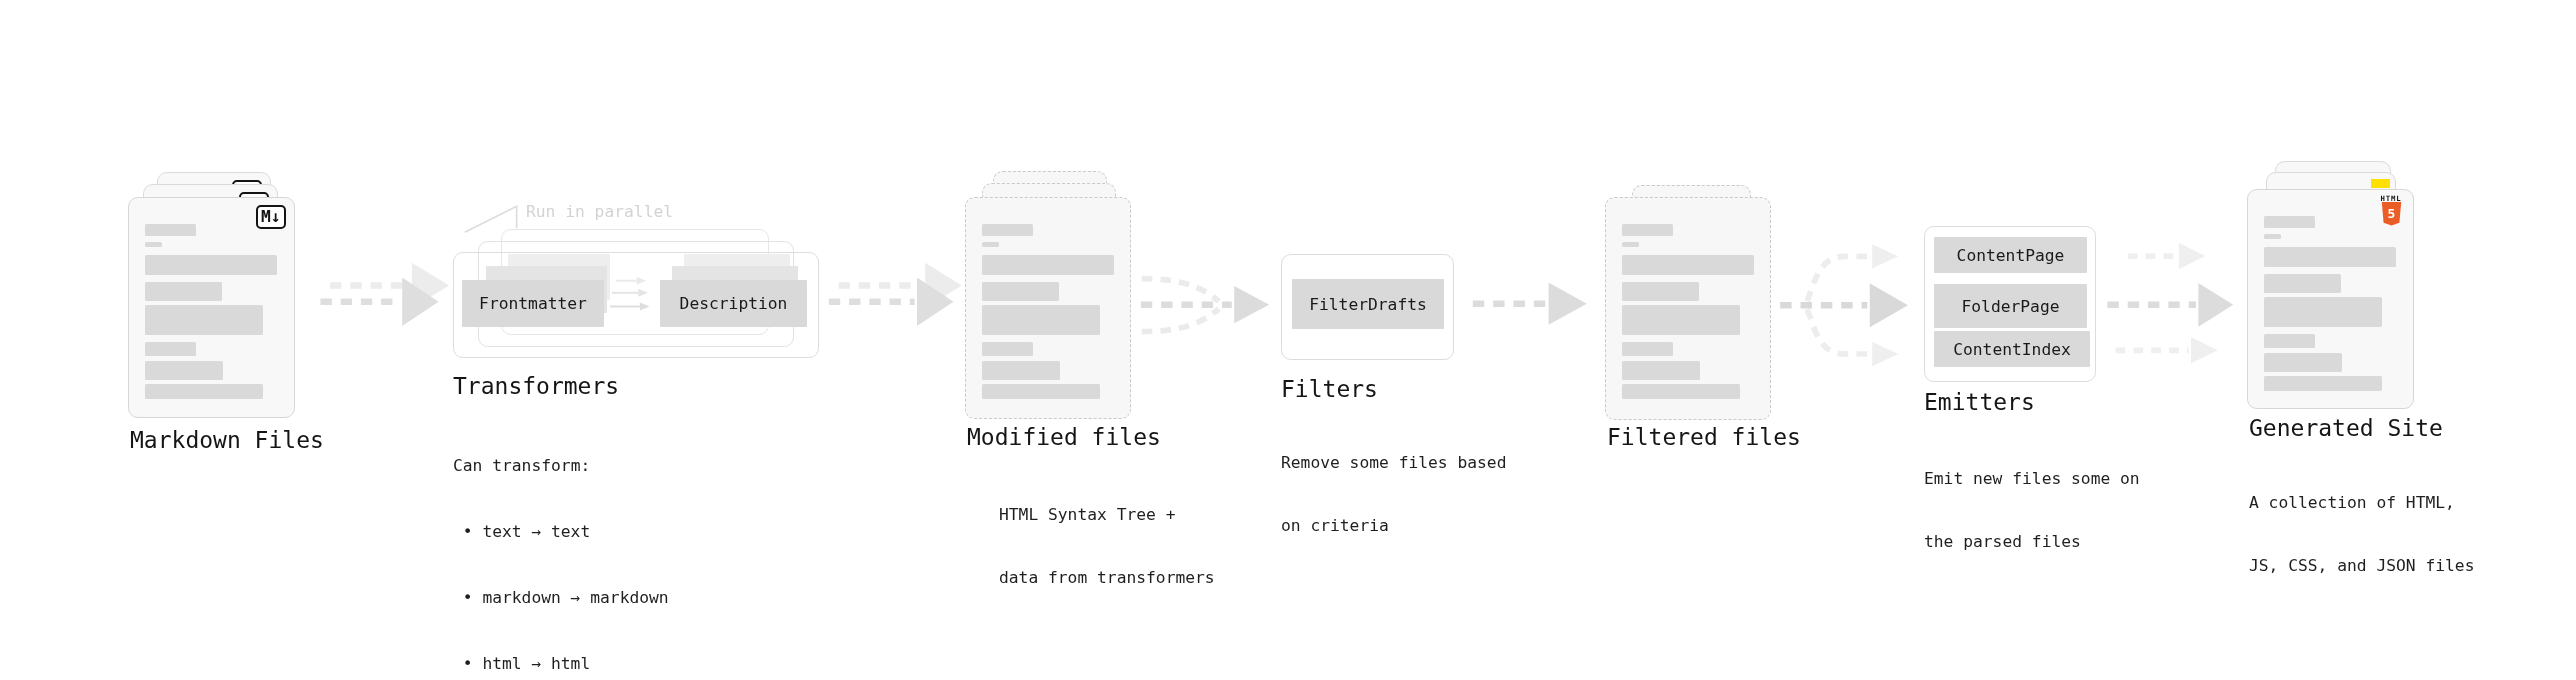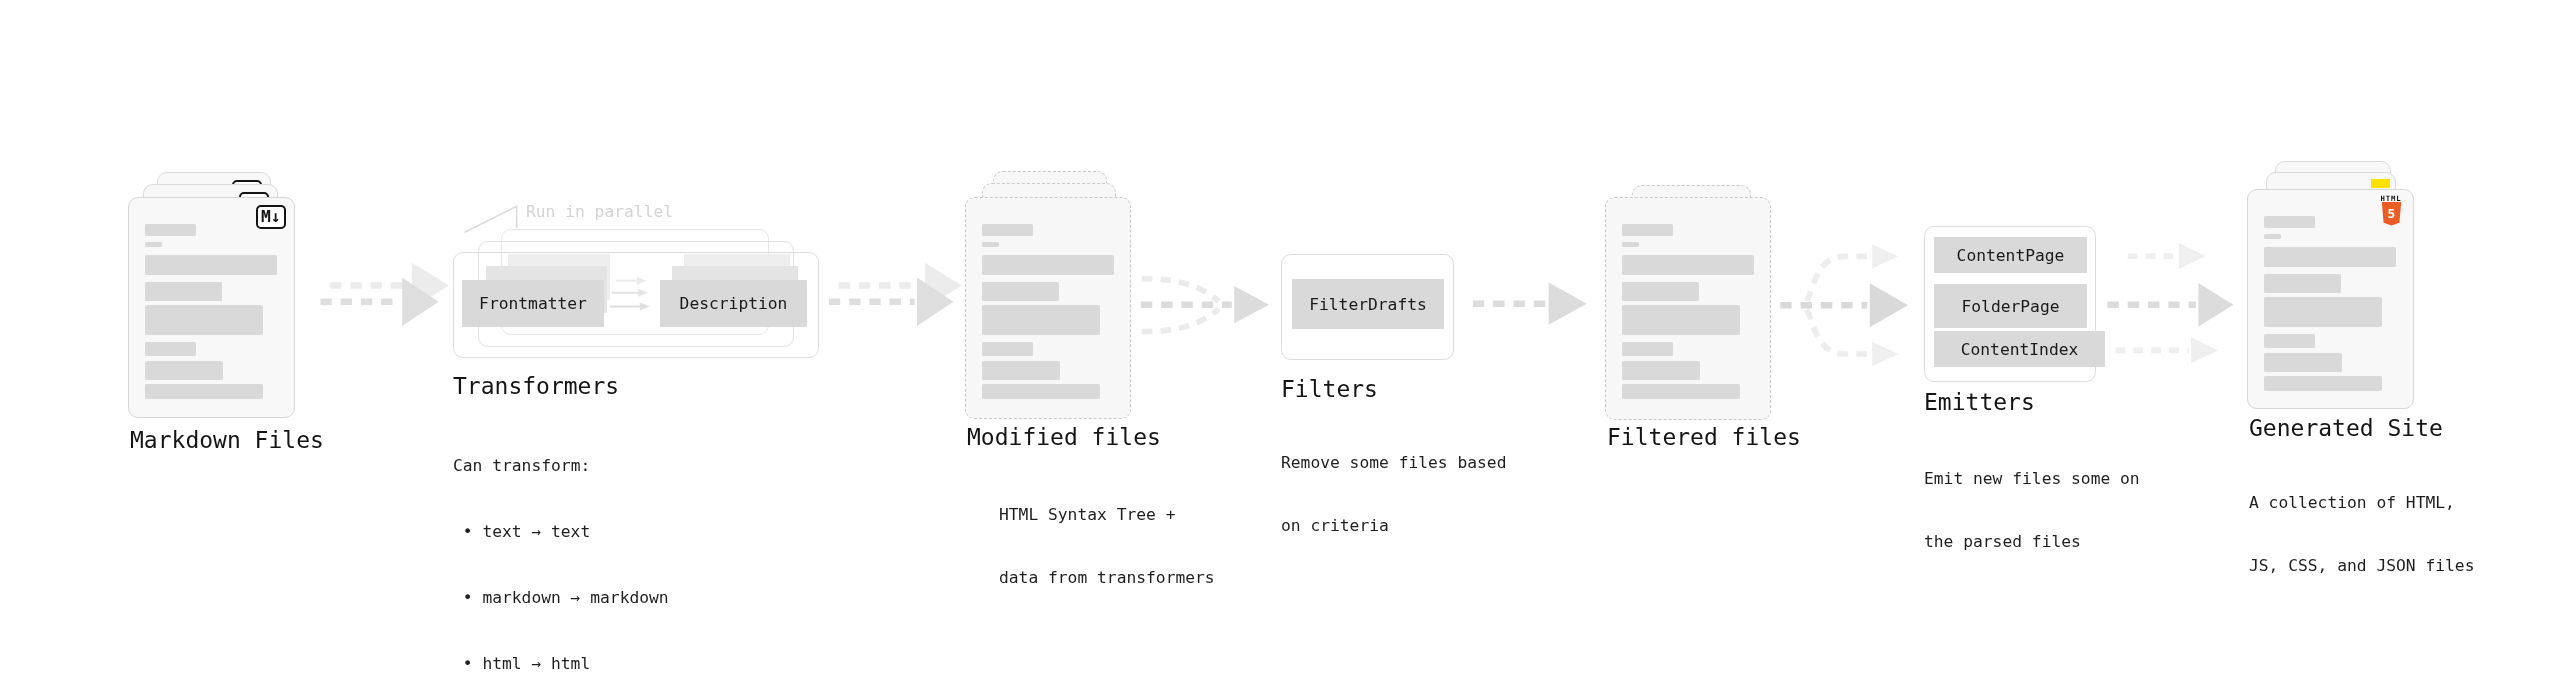--- a/index.html
+++ b/index.html
@@ -182,21 +182,21 @@
     <path d="M38,90 C48,114 52,145 85,145 L115,145" fill="none" stroke="#ededed" stroke-width="7" stroke-dasharray="13 10"></path>
     <polygon points="118,130 118,160 150,145" fill="#efefef"></polygon>
     <line x1="5" y1="85" x2="112" y2="85" stroke="#d9d9d9" stroke-width="8" stroke-dasharray="14 11"></line>
     <polygon points="115,58 115,112 162,85" fill="#d9d9d9"></polygon>
   </svg>
 
   <div>
     <div class="wbox" style="left:1924px;top:226px;width:172px;height:156px;"></div>
     <div class="chip" style="left:1934px;top:237px;width:153px;height:36px;">ContentPage</div>
     <div class="chip" style="left:1934px;top:284px;width:153px;height:44px;">FolderPage</div>
-    <div class="chip" style="left:1934px;top:331px;width:171px;height:36px;">ContentIndex</div>
+    <div class="chip" style="left:1934px;top:331px;width:156px;height:36px;">ContentIndex</div>
     <div class="stage-label" style="left:1924px;top:388px;">Emitters</div>
     <div class="desc" style="left:1924px;top:426px;">
       <div>Emit new files some on</div>
       <div>the parsed files</div>
     </div>
   </div>
 
   <svg class="arrow" style="left:2105px;top:234px;" width="134" height="140" viewBox="0 0 165 172">
     <line x1="28" y1="27" x2="88" y2="27" stroke="#efefef" stroke-width="7" stroke-dasharray="12 10"></line>
     <polygon points="91,11 91,43 124,27" fill="#efefef"></polygon>

